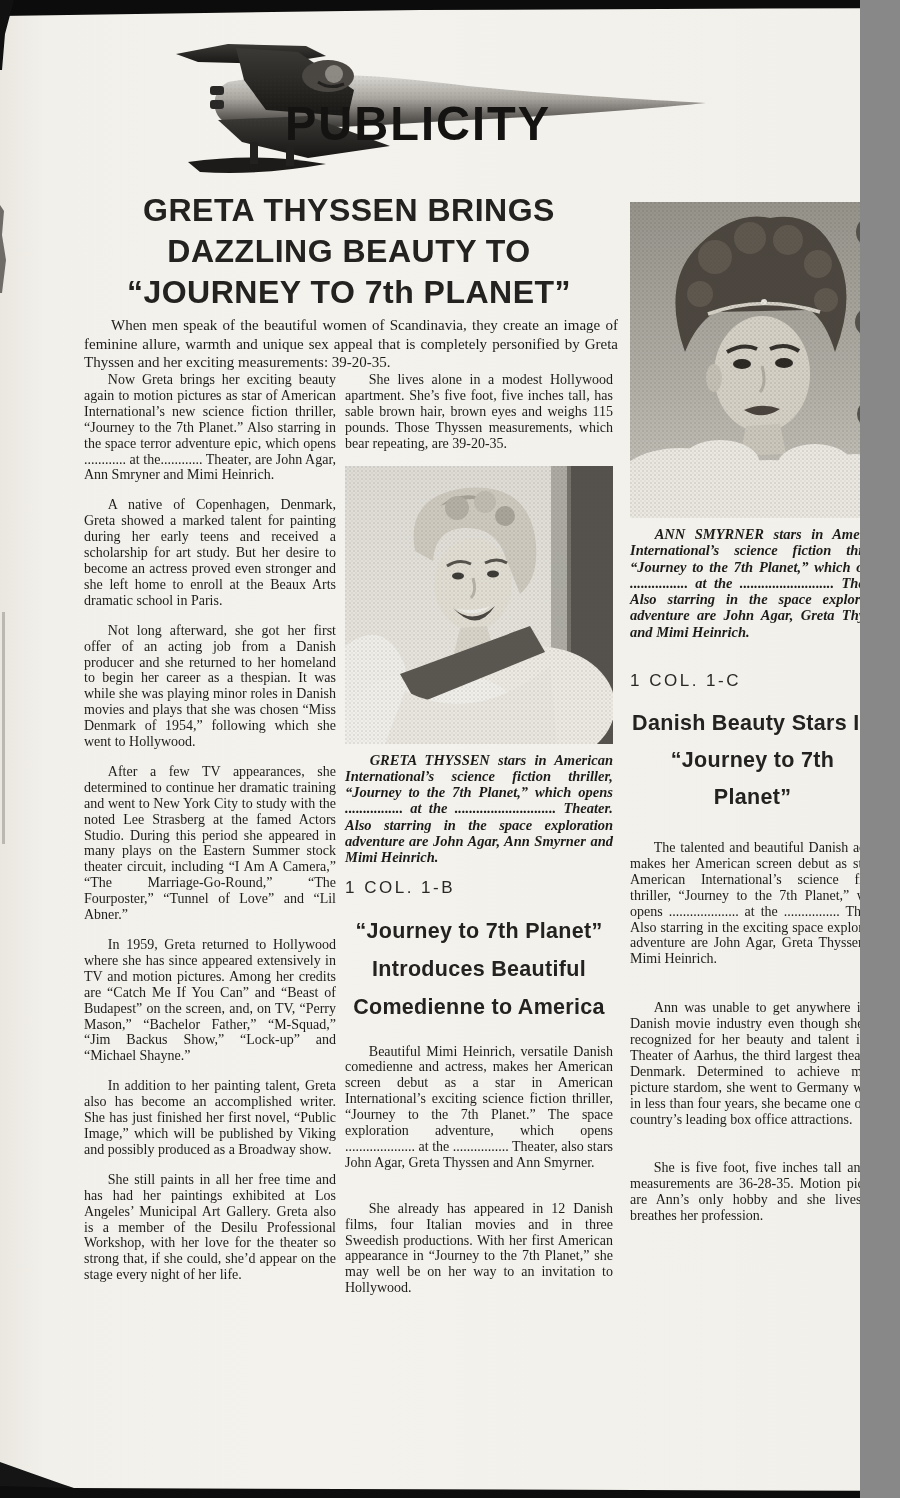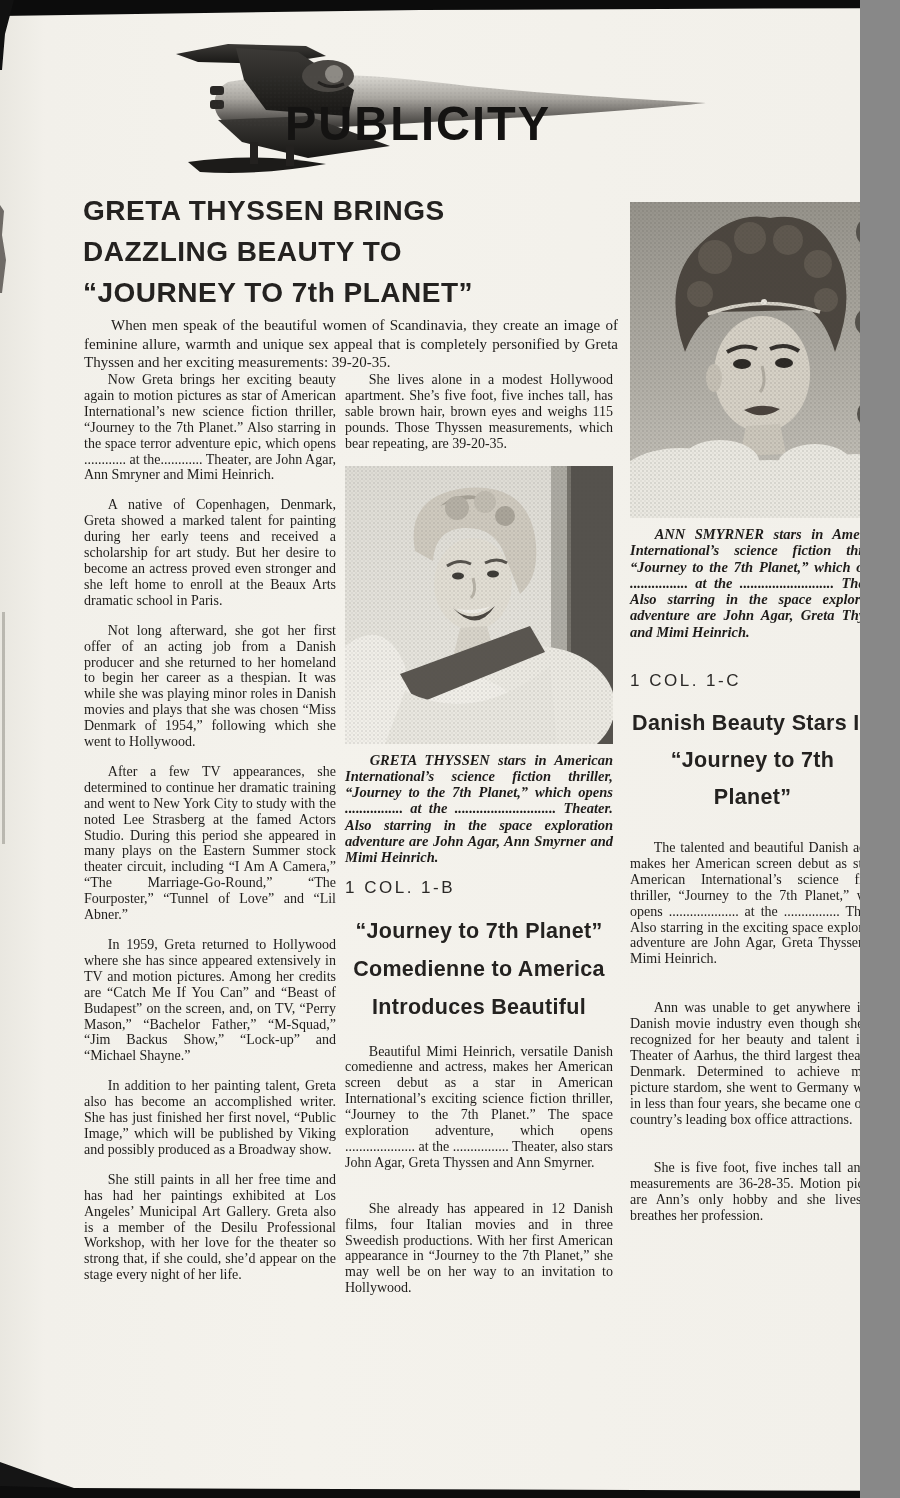--- a/index.html
+++ b/index.html
@@ -18,22 +18,22 @@
   .edge-bottom-corner{position:absolute;left:0;bottom:8px;width:80px;height:34px;background:#151515;
     clip-path:polygon(0 6px,28px 16px,62px 28px,80px 34px,0 34px);}
   .edge-mark-a{position:absolute;left:0;top:205px;width:6px;height:88px;background:#45423e;opacity:.75;
     clip-path:polygon(0 0,4px 6px,2px 30px,6px 55px,2px 88px,0 88px);}
   .edge-mark-b{position:absolute;left:2px;top:612px;width:3px;height:232px;background:#8a877f;opacity:.5;}
 
   
   .masthead{position:absolute;left:158px;top:24px;width:556px;height:158px;}
 
   
-  .headline-main{position:absolute;left:83px;top:190px;width:532px;
-    font-family:"Liberation Sans",sans-serif;font-weight:bold;font-size:28px;line-height:41px;
+  .headline-main{position:absolute;left:83px;top:190px;width:532px;text-align:center;
+    font-family:"Liberation Sans",sans-serif;font-weight:bold;font-size:32px;line-height:41px;
     color:#242220;letter-spacing:.5px;}
 
   .lead{position:absolute;left:84px;top:316px;width:534px;font-size:15px;line-height:18.5px;
     text-align:justify;}
   .lead .indent{display:inline-block;width:1.8em;}
 
   .col{position:absolute;text-align:justify;font-size:14px;line-height:15.9px;}
   .col p{margin:0 0 14px 0;text-indent:1.7em;}
   .col-left{left:84px;top:372px;width:252px;}
   .col-mid{left:345px;top:372px;width:268px;}
@@ -161,22 +161,22 @@
       <path d="M 55 208 L 185 160 L 200 186 L 72 238 Z" fill="#5a5650"></path>
       <path d="M 60 225 Q 130 260 205 200 L 212 278 L 40 278 Z" fill="#e9e7e0"></path>
       <rect width="268" height="278" fill="url(#half1)" opacity="0.16"></rect>
     </svg>
 
     <p class="caption">GRETA THYSSEN stars in American International’s science fiction thriller, “Journey to the 7th Planet,” which opens ................ at the ............................ Theater. Also starring in the space exploration adventure are John Agar, Ann Smyrner and Mimi Heinrich.</p>
     <div class="col-label">1  COL.  1-B</div>
 
     <div class="sub-headline">
       <div>“Journey to 7th Planet”</div>
+      <div>Introduces Beautiful</div>
       <div>Comedienne to America</div>
-      <div>Introduces Beautiful</div>
     </div>
 
     <p class="after-photo">Beautiful Mimi Heinrich, versatile Danish comedienne and actress, makes her American screen debut as a star in American International’s exciting science fiction thriller, “Journey to the 7th Planet.” The space exploration adventure, which opens .................... at the ................ Theater, also stars John Agar, Greta Thyssen and Ann Smyrner.</p>
     <div class="gap-lg"></div>
     <p>She already has appeared in 12 Danish films, four Italian movies and in three Sweedish productions. With her first American appearance in “Journey to the 7th Planet,” she may well be on her way to an invitation to Hollywood.</p>
   </div>
 
   <div class="col col-right">
 
     <svg class="photo" width="261" height="316" viewBox="0 0 261 316">

